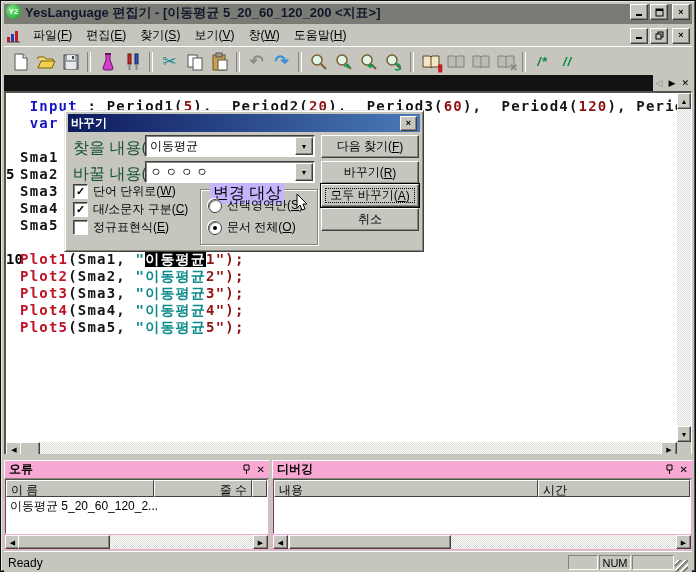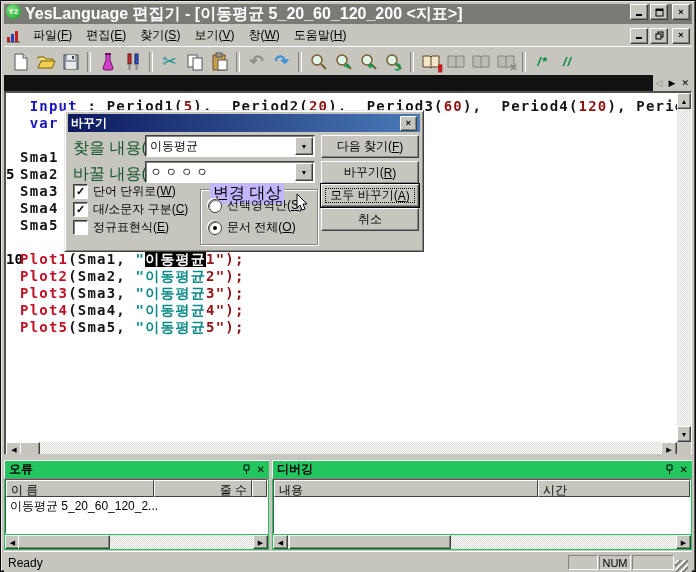--- a/index.html
+++ b/index.html
@@ -6,21 +6,21 @@
   body{width:696px;height:572px;background:#0a0a0a;position:relative;overflow:hidden;
        font-family:"Liberation Sans",sans-serif;-webkit-font-smoothing:none;}
   .win{position:absolute;left:1px;top:1px;right:1px;bottom:1px;background:#c6c6bf;
        border-top:1px solid #e8e8e2;border-left:1px solid #e8e8e2;
        border-right:1px solid #55554f;border-bottom:1px solid #55554f;}
   
   .titlebar{position:absolute;left:2px;top:2px;right:2px;height:20px;background:#7b7b76;
             display:flex;align-items:flex-start;padding:0 2px;gap:4px;}
   .appicon{width:15px;height:15px;border-radius:50%;background:radial-gradient(circle at 35% 35%,#7ee87e,#0f9c20);
            color:#fff;font-size:8px;font-weight:bold;display:flex;align-items:center;justify-content:center;flex:0 0 auto;}
-  .title-text{color:#ffffff;font-weight:bold;font-size:16px;white-space:nowrap;overflow:hidden;flex:1;}
+  .title-text{color:#0f172a;font-weight:bold;font-size:13px;white-space:nowrap;overflow:hidden;flex:1;}
   .winbtns{display:flex;gap:2px;}
   .sysbtn{width:16px;height:14px;background:#c6c6bf;border-top:1px solid #fff;border-left:1px solid #fff;
           border-right:1px solid #404040;border-bottom:1px solid #404040;box-shadow:inset -1px -1px 0 #85857d;
           display:flex;align-items:center;justify-content:center;font-size:9px;font-weight:bold;color:#000;line-height:1;}
   .sysbtn svg{display:block}
   
   .menubar{position:absolute;left:2px;top:23px;right:2px;height:21px;display:flex;align-items:center;
            padding:0 2px;gap:0;}
   .docicon{width:16px;height:14px;margin-right:4px;flex:0 0 auto;}
   .menu-item{font-size:12px;color:#000;padding:2px 7px;white-space:nowrap;}
@@ -87,21 +87,21 @@
   .cbox .mark{visibility:hidden;} .cbox.checked .mark{visibility:visible;}
   .rad{width:12px;height:12px;border-radius:50%;background:#fff;border:1px solid #404040;box-shadow:inset 1px 1px 0 #85857d, -1px -1px 0 #fff;
        display:flex;align-items:center;justify-content:center;}
   .rad .dot{width:4px;height:4px;border-radius:50%;background:#000;visibility:hidden;}
   .rad.checked .dot{visibility:visible;}
   .groupbox{position:absolute;left:135px;top:78px;width:116px;height:54px;border:1px solid #85857d;
             box-shadow:1px 1px 0 #fff,inset 1px 1px 0 #fff;}
   .group-title{position:absolute;left:145px;top:72px;font-size:16px;background:#c4b5fd;padding:0 3px;color:#000;}
   
   .splitter{position:absolute;left:2px;right:2px;top:452px;height:6px;background:#c6c6bf;}
-  .panel{position:absolute;top:458px;height:90px;background:#22c55e;}
+  .panel{position:absolute;top:458px;height:90px;background:#f9a8d4;}
   .panel-hd{height:17px;display:flex;align-items:center;padding:0 4px;gap:6px;
             border-top:1px solid #fff;border-left:1px solid #fff;border-bottom:1px solid #85857d;}
   .panel-hd .t{font-size:12px;font-weight:bold;color:#000;flex:1;}
   .panel-hd .ic{font-size:10px;color:#000;line-height:1;}
   .panel-body{position:absolute;left:1px;right:1px;top:19px;bottom:16px;background:#fff;
               border-top:1px solid #55554f;border-left:1px solid #55554f;border-right:1px solid #fff;border-bottom:1px solid #fff;}
   .cols{display:flex;height:17px;}
   .colhdr{background:#c6c6bf;border-top:1px solid #fff;border-left:1px solid #fff;border-right:1px solid #404040;border-bottom:1px solid #404040;
           font-size:12px;color:#000;padding:1px 4px;box-sizing:border-box;white-space:nowrap;overflow:hidden;}
   .lrow{font-size:12px;color:#000;padding:1px 4px;white-space:nowrap;}

